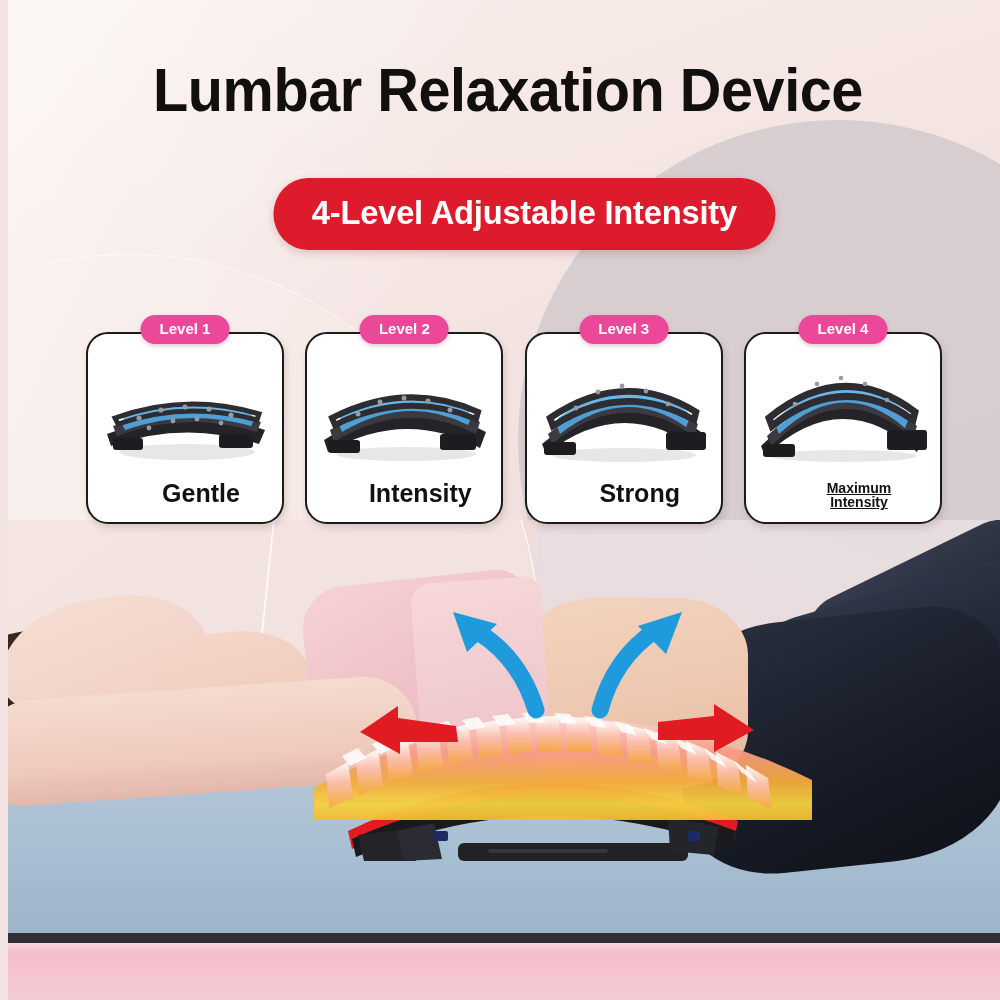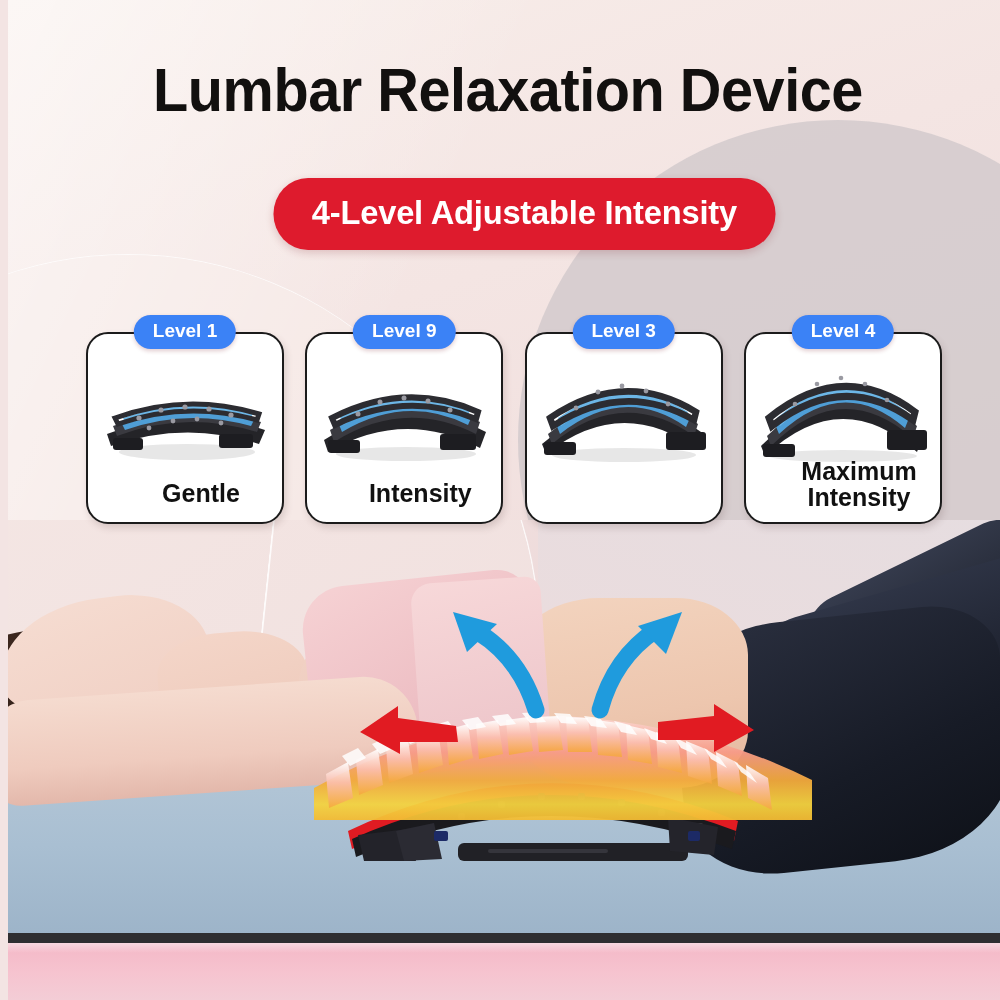--- a/index.html
+++ b/index.html
@@ -58,32 +58,32 @@
     display:flex; justify-content:space-between; z-index:20;
   }
   .card {
     position:relative; width:198px; height:192px;
     background:#fff; border:2.5px solid #1b1b1b; border-radius:22px;
     box-shadow:2px 4px 7px rgba(90,60,60,.18);
     display:flex; flex-direction:column; align-items:center;
   }
   .lvl-badge {
     position:absolute; top:-19px; left:50%; transform:translateX(-50%);
-    background:#3b82f6; color:#fff; font-size:19px; font-weight:bold;
+    background:#ec4899; color:#fff; font-size:15px; font-weight:bold;
     padding:5px 19px 7px; border-radius:22px; white-space:nowrap;
     z-index:3; box-shadow:0 2px 4px rgba(120,20,30,.22);
   }
   .prod { position:relative; width:172px; height:104px; margin-top:26px; }
   .prod svg { width:100%; height:100%; display:block; }
   .card-label {
     position:absolute; bottom:16px; left:16px; width:100%;
     text-align:center; font-size:25px; font-weight:bold; color:#111;
     line-height:1.04;
   }
-  .card-label.small { font-size:25px; bottom:12px; }
+  .card-label.small { font-size:14px; bottom:12px;text-decoration:underline; }
 
   
   .photo { position:absolute; left:0; top:520px; width:1000px; height:480px; overflow:hidden; }
   .ph-bg {
     position:absolute; left:0; top:0; width:1000px; height:480px;
     background:linear-gradient(175deg,#f0dedd 0%,#ecd9da 40%,#e6d2d6 100%);
   }
   .ph-wall-circ {
     position:absolute; left:-230px; top:-265px; width:760px; height:760px;
     border-radius:50%;
@@ -242,21 +242,21 @@
               <circle cx="122" cy="63" r="2.4"></circle>
           </g>
           <rect x="120" y="74" width="34" height="14" rx="3" fill="#1d1d21"></rect>
           <rect x="14" y="78" width="30" height="12" rx="3" fill="#1d1d21"></rect>
         </svg>
       </div>
       <div class="card-label">Gentle</div>
     </div>
 
     <div class="card">
-      <span class="lvl-badge">Level 9</span>
+      <span class="lvl-badge">Level 2</span>
       <div class="prod">
         <svg viewBox="0 0 172 104">
           <ellipse cx="88" cy="94" rx="70" ry="7" fill="#cfcfcf" opacity=".5"></ellipse>
           <path d="M6 80 Q86 30 168 72 L162 88 Q86 48 10 92 Z" fill="#242428"></path>
           <path d="M12 70 Q86 26 162 62 L158 74 Q86 38 16 82 Z" fill="#3a3a40"></path>
           <path d="M20 62 Q88 26 154 56 L150 65 Q88 34 24 72 Z" fill="#4f9ed6"></path>
           <path d="M22 57 Q88 22 152 51 L149 56 Q88 28 25 65 Z" fill="#6cb6e6"></path>
           <path d="M14 58 Q88 20 160 52 L158 59 Q88 30 17 65 Z" fill="none" stroke="#2c2c31" stroke-width="6"></path>
           <g fill="#9a9aa2">
             <circle cx="40" cy="54" r="2.5"></circle>
@@ -286,20 +286,21 @@
             <circle cx="38" cy="48" r="2.4"></circle>
               <circle cx="60" cy="32" r="2.4"></circle>
             <circle cx="84" cy="26" r="2.4"></circle>
               <circle cx="108" cy="31" r="2.4"></circle>
             <circle cx="130" cy="44" r="2.4"></circle>
           </g>
           <rect x="128" y="72" width="40" height="18" rx="3" fill="#1d1d21"></rect>
           <rect x="6" y="82" width="32" height="13" rx="3" fill="#1d1d21"></rect>
         </svg>
       </div>
+      <div class="card-label">Strong</div>
     </div>
 
     <div class="card">
       <span class="lvl-badge">Level 4</span>
       <div class="prod">
         <svg viewBox="0 0 172 104">
           <ellipse cx="86" cy="96" rx="74" ry="6" fill="#cfcfcf" opacity=".5"></ellipse>
           <path d="M4 86 Q84 6 166 76 L160 92 Q84 24 8 96 Z" fill="#242428"></path>
           <path d="M10 76 Q84 4 160 66 L156 78 Q84 16 14 86 Z" fill="#3a3a40"></path>
           <path d="M18 64 Q86 4 152 58 L148 68 Q86 14 22 74 Z" fill="#4f9ed6"></path>

